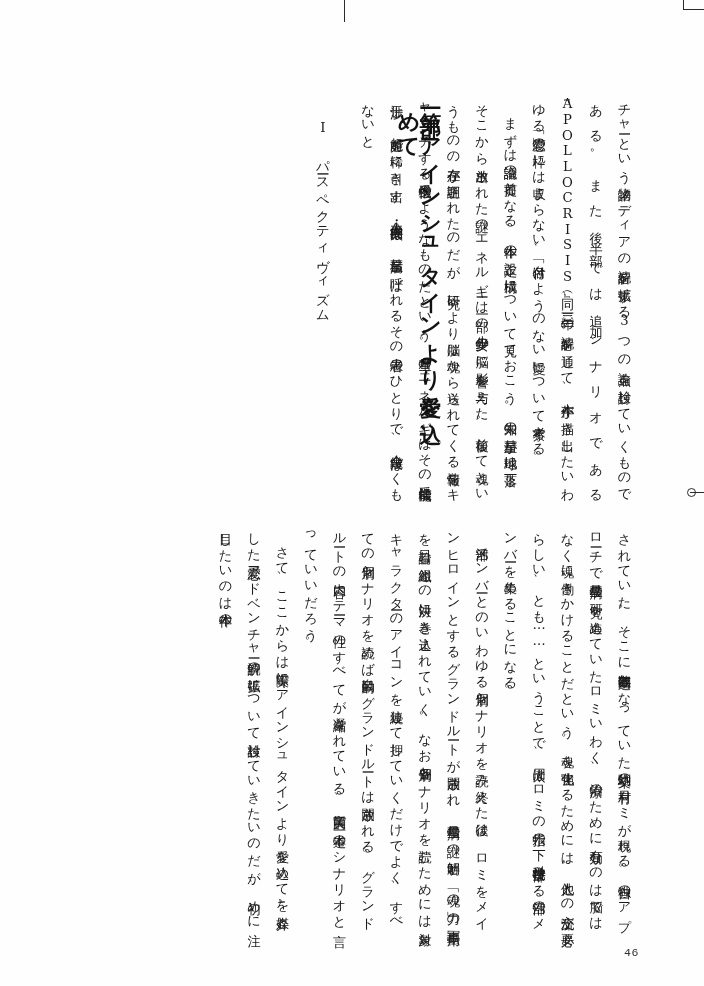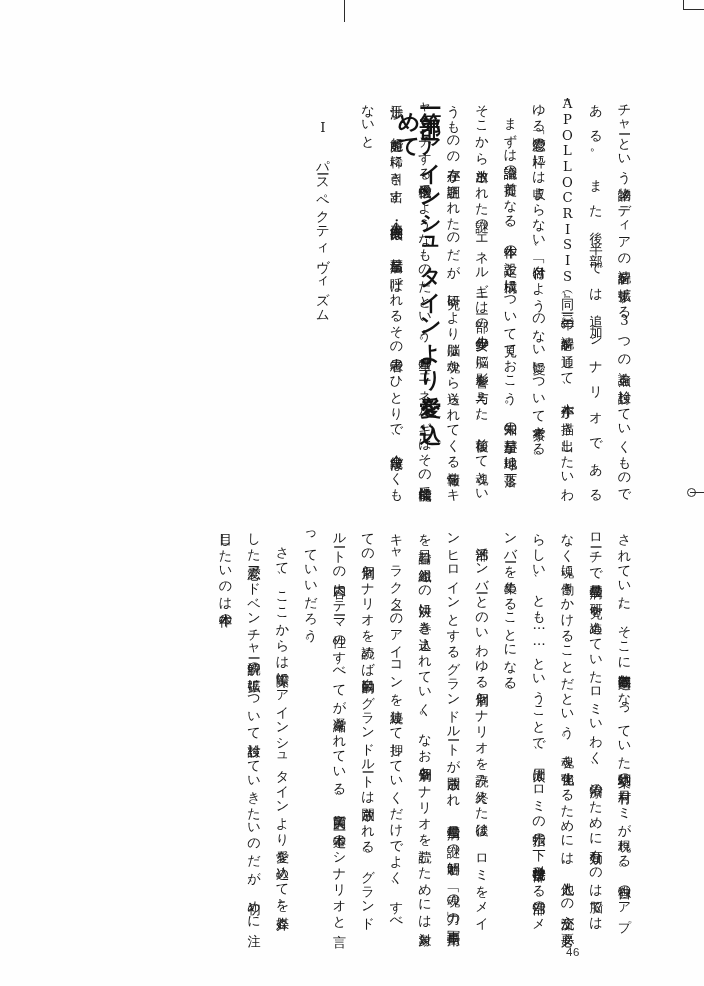--- a/index.html
+++ b/index.html
@@ -110,23 +110,23 @@
     position: absolute;
     top: 120px;
     left: 316px;
     height: 260px;
     color: #1a1a1a;
   }
 
   
   .folio {
     position: absolute;
-    left: 566px;
+    left: 624px;
     top: 946px;
-    font-family: Liberation Sans, sans-serif;
+    font-family: Liberation Mono, monospace;
     font-size: 11.5px;
     letter-spacing: 0.6px;
     color: #333;
   }
 
   
   .bleed-rule {
     position: absolute;
     left: 70px;
     top: 932px;

